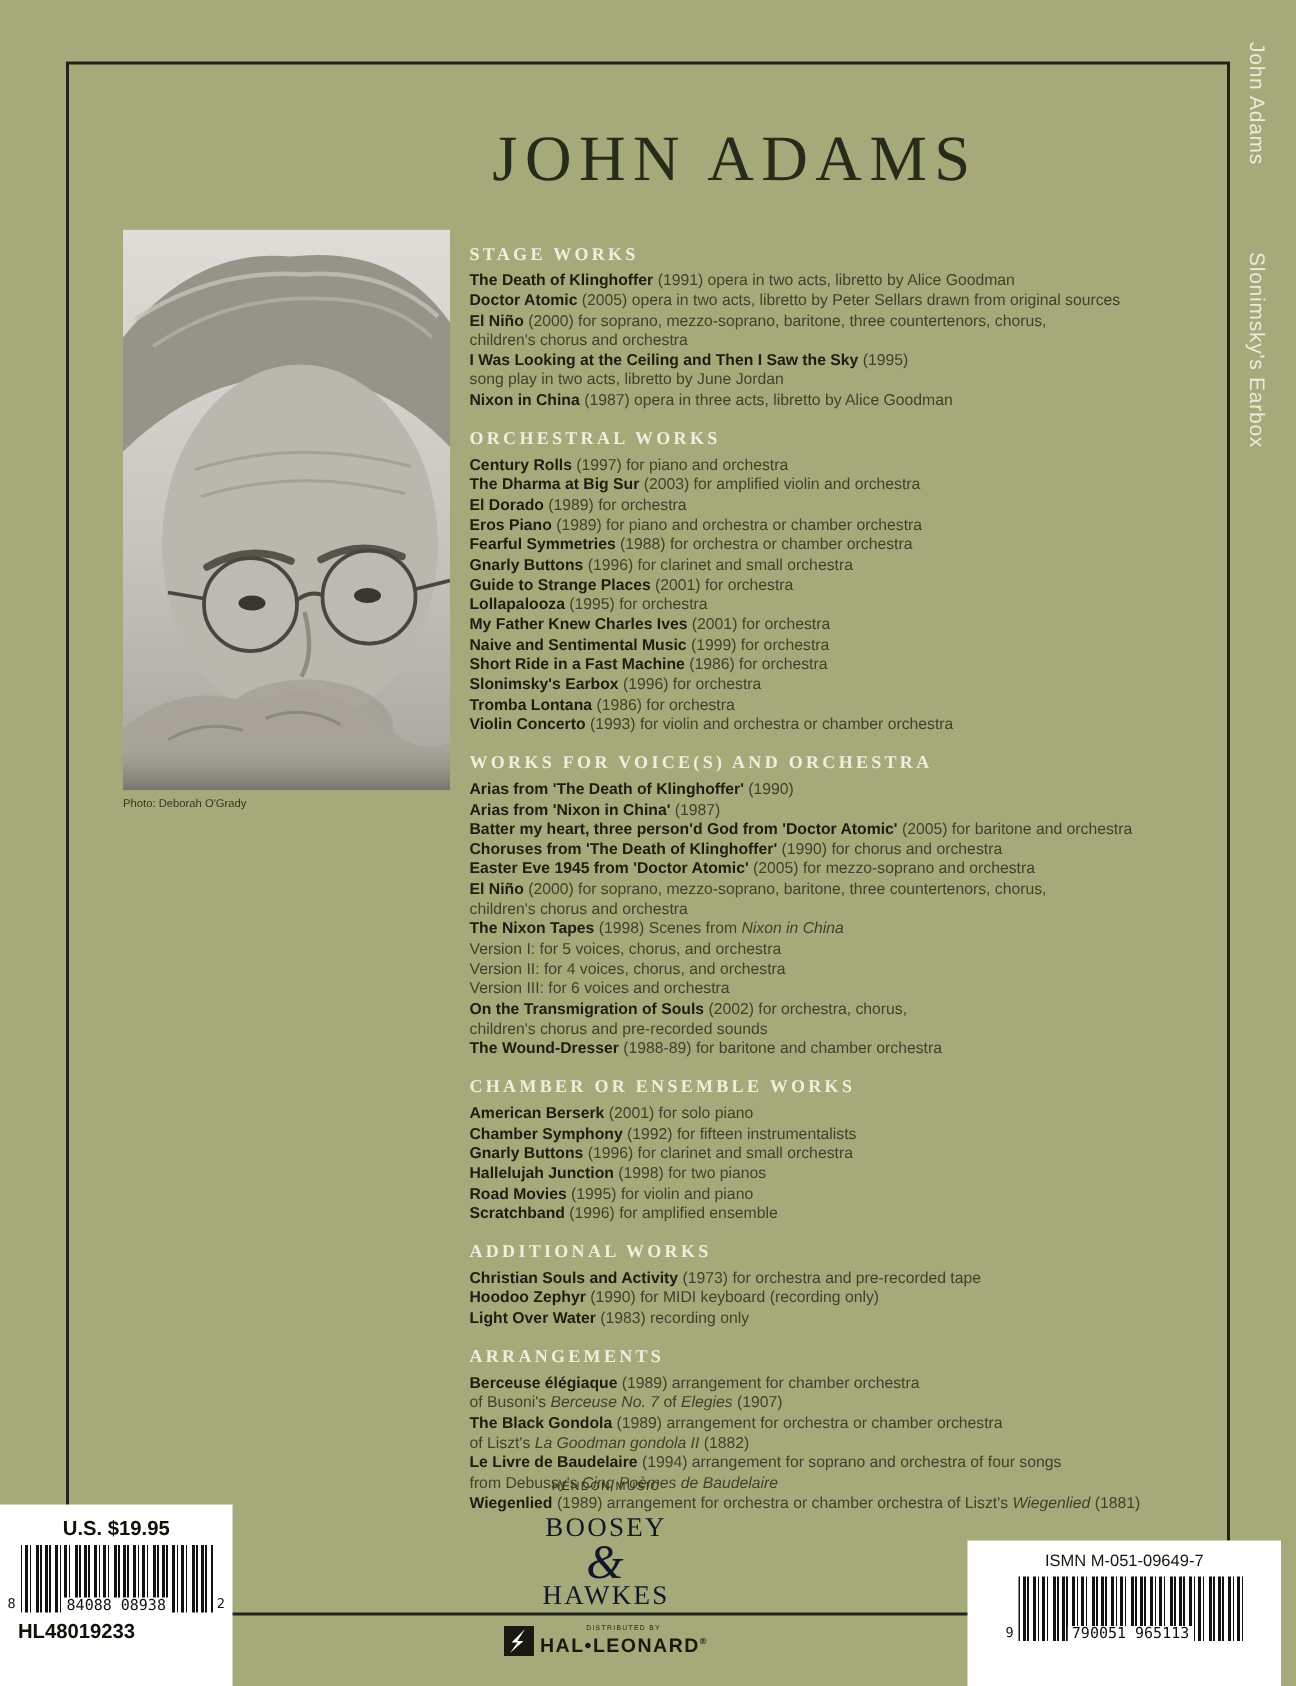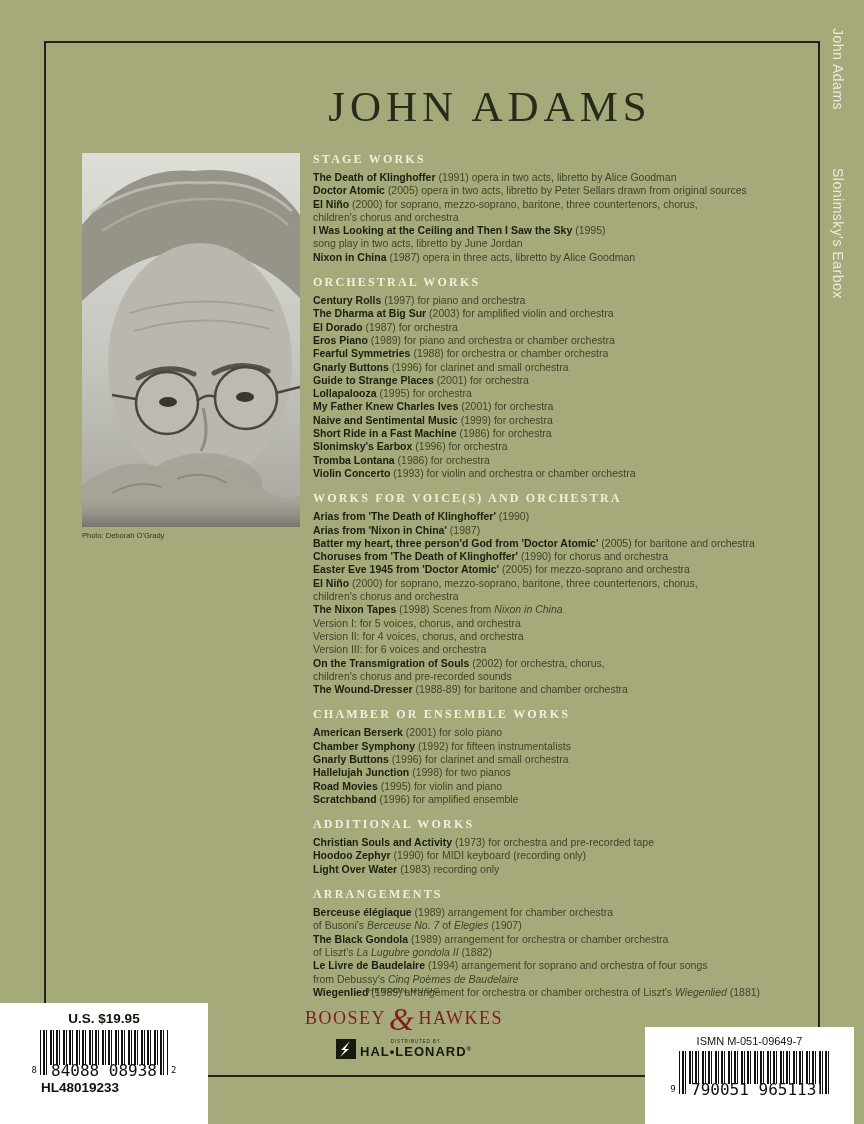--- a/index.html
+++ b/index.html
@@ -16,59 +16,59 @@
   .spine-top{top:28px;}
   .spine-bottom{top:168px;}
   
   .main-title{position:absolute;left:295px;top:82px;width:390px;text-align:center;
     font-family:"Liberation Serif",serif;font-size:43px;letter-spacing:5px;color:var(--title);
     font-weight:400;z-index:2;white-space:nowrap;}
   
   .portrait{position:absolute;left:82px;top:153px;width:218px;height:374px;z-index:2;overflow:hidden;}
   .photo-credit{position:absolute;left:82px;top:531px;font-size:7.5px;color:#33361f;z-index:2;}
   
-  .works{position:absolute;left:313px;top:152px;width:500px;z-index:2;}
+  .works{position:absolute;left:313px;top:162px;width:500px;z-index:2;}
   .works h2{font-family:"Liberation Serif",serif;font-weight:700;font-size:12px;
     letter-spacing:2.2px;color:var(--heading);margin:11px 0 4px 0;}
   .works .section:first-child h2{margin-top:0;}
   .works .line{font-size:10.5px;line-height:13.3px;color:var(--body-regular);white-space:nowrap;}
   .works .s-b{font-weight:700;color:var(--body-bold);}
   .works .s-r{font-weight:400;color:var(--body-regular);}
   .works .s-i{font-style:italic;color:var(--body-regular);}
   
   .publisher{position:absolute;left:288px;top:986px;width:232px;text-align:center;z-index:2;color:#26291a;}
   .hendon{font-size:8px;letter-spacing:.8px;color:#2e321c;}
   .boosey{margin-top:13px;font-family:"Liberation Serif",serif;font-size:18px;letter-spacing:1.5px;
-    color:#7f1d1d;display:flex;align-items:center;justify-content:center;gap:2px;}
+    color:#0f172a;display:flex;align-items:center;justify-content:center;gap:2px;flex-direction:column;}
   .boosey .amp{font-family:"Liberation Serif",serif;font-style:italic;font-size:32px;line-height:20px;
     font-weight:400;margin:0 1px;}
   .halrow{margin-top:9px;display:flex;align-items:center;justify-content:center;gap:4px;}
   .halsquare{width:20px;height:20px;background:#17190f;position:relative;flex:0 0 auto;}
   .halsquare svg{position:absolute;inset:0;}
   .halcol{display:flex;flex-direction:column;align-items:center;}
   .distby{font-size:5px;letter-spacing:1px;color:#23261a;transform:scale(.9);}
   .halname{font-size:13px;font-weight:700;letter-spacing:1px;color:#17190f;white-space:nowrap;}
   .halname sup{font-size:6px;}
   
   .panel{position:absolute;background:var(--panel);z-index:3;}
-  .panel-left{left:0;top:1003px;width:208px;height:121px;text-align:center;}
+  .panel-left{left:0;top:1003px;width:155px;height:121px;text-align:center;}
   .panel-right{left:645px;top:1027px;width:209px;height:97px;text-align:center;}
   .price{margin-top:8px;font-size:13.5px;font-weight:700;color:#101208;}
-  .catalog{margin-top:5px;font-size:13.5px;font-weight:700;color:#101208;text-align:left;padding-left:41px;}
+  .catalog{margin-top:5px;font-size:13.5px;font-weight:700;color:#101208;text-align:left;padding-left:12px;}
   .ismn{margin-top:8px;font-size:11px;color:#15170c;}
   .barcode-row{display:flex;align-items:flex-end;justify-content:center;gap:3px;margin-top:4px;}
   .side-digit{font-family:"DejaVu Sans Mono",monospace;font-size:9px;color:#111;line-height:10px;}
   .bars{position:relative;height:45px;background-color:#fff;
     background-image:repeating-linear-gradient(90deg,
       #111 0px,#111 1px,#fff 1px,#fff 3px,#111 3px,#111 5px,#fff 5px,#fff 6px,
       #111 6px,#111 7px,#fff 7px,#fff 10px,#111 10px,#111 12px,#fff 12px,#fff 13px);}
   .bars-upc{width:128px;}
   .bars-ean{width:150px;height:43px;}
   .bars .digits{position:absolute;left:50%;bottom:-1px;transform:translateX(-50%);
-    background:#fff;padding:0 3px;font-family:"DejaVu Sans Mono",monospace;font-size:16px;
+    background:#fff;padding:0 3px;font-family:"DejaVu Sans Mono",monospace;font-size:10px;
     color:#111;white-space:nowrap;line-height:11px;text-align:right;}
 </style>
 </head>
 <body>
 
 <div class="page">
   <div class="frame"></div>
 
   <div class="spine-label spine-top">John Adams</div>
   <div class="spine-label spine-bottom">Slonimsky's Earbox</div>
@@ -121,21 +121,21 @@
         <div class="line"><span class="s-b">El Niño </span><span class="s-r">(2000) for soprano, mezzo-soprano, baritone, three countertenors, chorus,</span></div>
         <div class="line"><span class="s-r">children's chorus and orchestra</span></div>
         <div class="line"><span class="s-b">I Was Looking at the Ceiling and Then I Saw the Sky </span><span class="s-r">(1995)</span></div>
         <div class="line"><span class="s-r">song play in two acts, libretto by June Jordan</span></div>
         <div class="line"><span class="s-b">Nixon in China </span><span class="s-r">(1987) opera in three acts, libretto by Alice Goodman</span></div>
       </div>
       <div class="section">
         <h2>ORCHESTRAL WORKS</h2>
         <div class="line"><span class="s-b">Century Rolls </span><span class="s-r">(1997) for piano and orchestra</span></div>
         <div class="line"><span class="s-b">The Dharma at Big Sur </span><span class="s-r">(2003) for amplified violin and orchestra</span></div>
-        <div class="line"><span class="s-b">El Dorado </span><span class="s-r">(1987) for orchestra</span></div>
+        <div class="line"><span class="s-b">El Dorado </span><span class="s-r">(1989) for orchestra</span></div>
         <div class="line"><span class="s-b">Eros Piano </span><span class="s-r">(1989) for piano and orchestra or chamber orchestra</span></div>
         <div class="line"><span class="s-b">Fearful Symmetries </span><span class="s-r">(1988) for orchestra or chamber orchestra</span></div>
         <div class="line"><span class="s-b">Gnarly Buttons </span><span class="s-r">(1996) for clarinet and small orchestra</span></div>
         <div class="line"><span class="s-b">Guide to Strange Places </span><span class="s-r">(2001) for orchestra</span></div>
         <div class="line"><span class="s-b">Lollapalooza </span><span class="s-r">(1995) for orchestra</span></div>
         <div class="line"><span class="s-b">My Father Knew Charles Ives </span><span class="s-r">(2001) for orchestra</span></div>
         <div class="line"><span class="s-b">Naive and Sentimental Music </span><span class="s-r">(1999) for orchestra</span></div>
         <div class="line"><span class="s-b">Short Ride in a Fast Machine </span><span class="s-r">(1986) for orchestra</span></div>
         <div class="line"><span class="s-b">Slonimsky's Earbox </span><span class="s-r">(1996) for orchestra</span></div>
         <div class="line"><span class="s-b">Tromba Lontana </span><span class="s-r">(1986) for orchestra</span></div>
@@ -171,21 +171,21 @@
         <h2>ADDITIONAL WORKS</h2>
         <div class="line"><span class="s-b">Christian Souls and Activity </span><span class="s-r">(1973) for orchestra and pre-recorded tape</span></div>
         <div class="line"><span class="s-b">Hoodoo Zephyr </span><span class="s-r">(1990) for MIDI keyboard (recording only)</span></div>
         <div class="line"><span class="s-b">Light Over Water </span><span class="s-r">(1983) recording only</span></div>
       </div>
       <div class="section">
         <h2>ARRANGEMENTS</h2>
         <div class="line"><span class="s-b">Berceuse élégiaque </span><span class="s-r">(1989) arrangement for chamber orchestra</span></div>
         <div class="line"><span class="s-r">of Busoni's </span><span class="s-i">Berceuse No. 7 </span><span class="s-r">of </span><span class="s-i">Elegies </span><span class="s-r">(1907)</span></div>
         <div class="line"><span class="s-b">The Black Gondola </span><span class="s-r">(1989) arrangement for orchestra or chamber orchestra</span></div>
-        <div class="line"><span class="s-r">of Liszt's </span><span class="s-i">La Lugubre gondola II </span><span class="s-r">(1882)</span></div>
+        <div class="line"><span class="s-r">of Liszt's </span><span class="s-i">La Goodman gondola II </span><span class="s-r">(1882)</span></div>
         <div class="line"><span class="s-b">Le Livre de Baudelaire </span><span class="s-r">(1994) arrangement for soprano and orchestra of four songs</span></div>
         <div class="line"><span class="s-r">from Debussy's </span><span class="s-i">Cinq Poèmes de Baudelaire</span></div>
         <div class="line"><span class="s-b">Wiegenlied </span><span class="s-r">(1989) arrangement for orchestra or chamber orchestra of Liszt's </span><span class="s-i">Wiegenlied </span><span class="s-r">(1881)</span></div>
       </div>
     </div>
 
   <div class="publisher">
     <div class="hendon">HENDON MUSIC</div>
     <div class="boosey">
       <span>BOOSEY</span>

